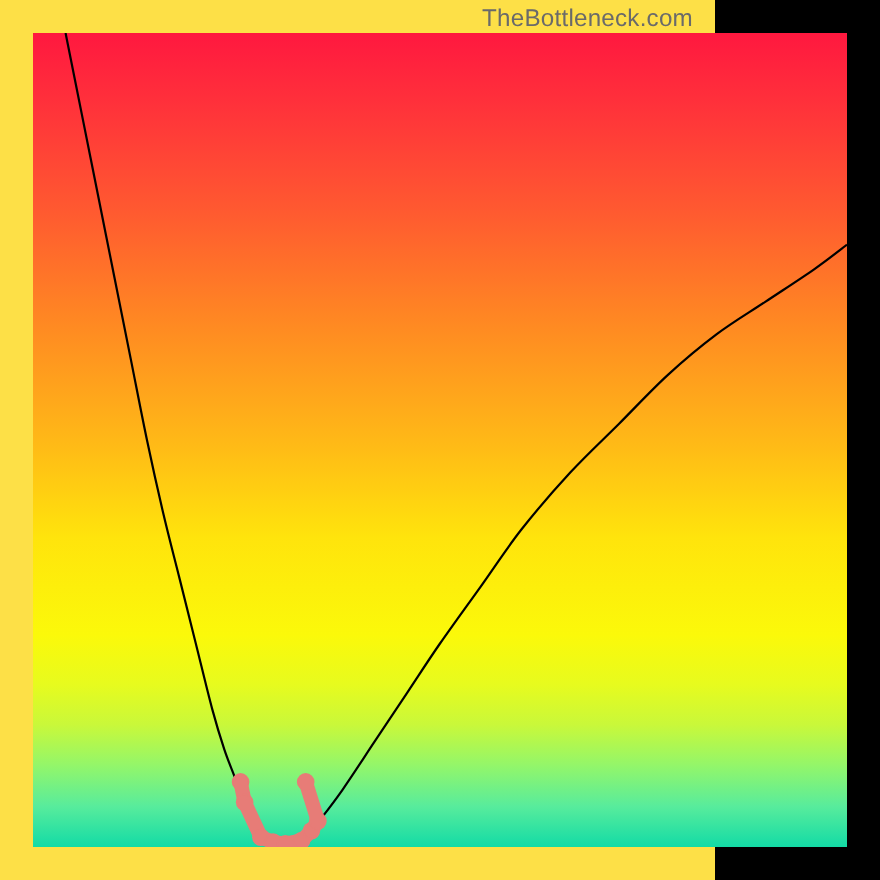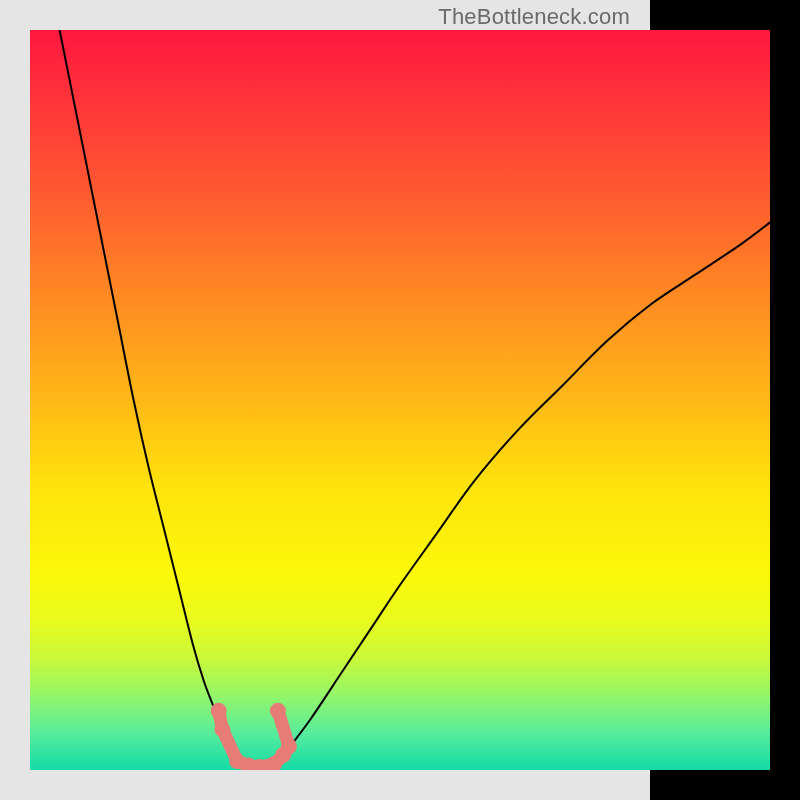--- a/index.html
+++ b/index.html
@@ -9,21 +9,21 @@
     height: 800px;
     background: #000;
     overflow: hidden;
     font-family: Arial, Helvetica, sans-serif;
   }
   .frame {
     position: absolute;
     left: 0; top: 0;
     width: 650px;
     height: 800px;
-    background: #e5e5e5;
+    background: #fde047;
   }
   .plot {
     position: absolute;
     left: 30px;
     top: 30px;
     width: 740px;
     height: 740px;
     
     background: linear-gradient(
       to bottom,

